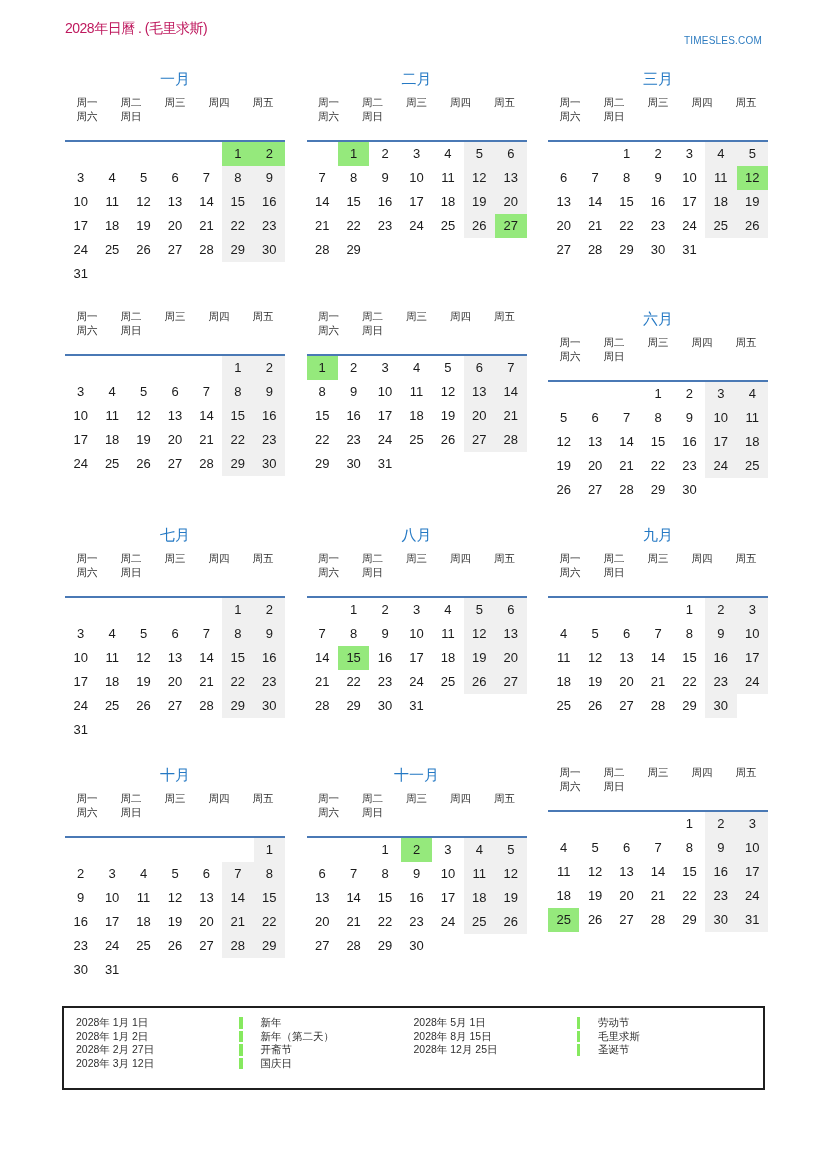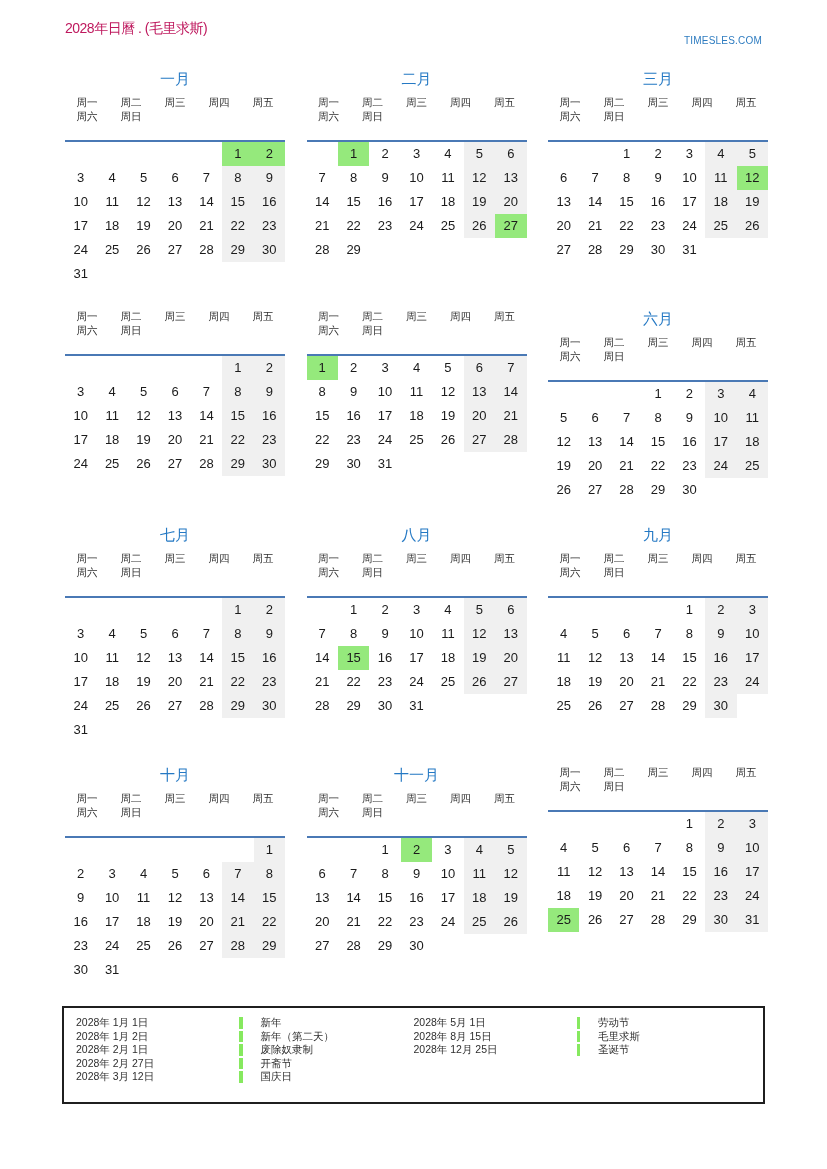--- a/index.html
+++ b/index.html
@@ -797,27 +797,20 @@
           </span>
         </div>
         <div class="legend-row">
           <span class="legend-date">2028年 1月 2日</span>
           <span class="legend-name">
             <span class="legend-bar"></span>
             <span>新年（第二天）</span>
           </span>
         </div>
         <div class="legend-row">
-          <span class="legend-date">2028年 2月 1日</span>
-          <span class="legend-name">
-            <span class="legend-bar"></span>
-            <span>废除奴隶制</span>
-          </span>
-        </div>
-        <div class="legend-row">
           <span class="legend-date">2028年 2月 27日</span>
           <span class="legend-name">
             <span class="legend-bar"></span>
             <span>开斋节</span>
           </span>
         </div>
         <div class="legend-row">
           <span class="legend-date">2028年 3月 12日</span>
           <span class="legend-name">
             <span class="legend-bar"></span>

